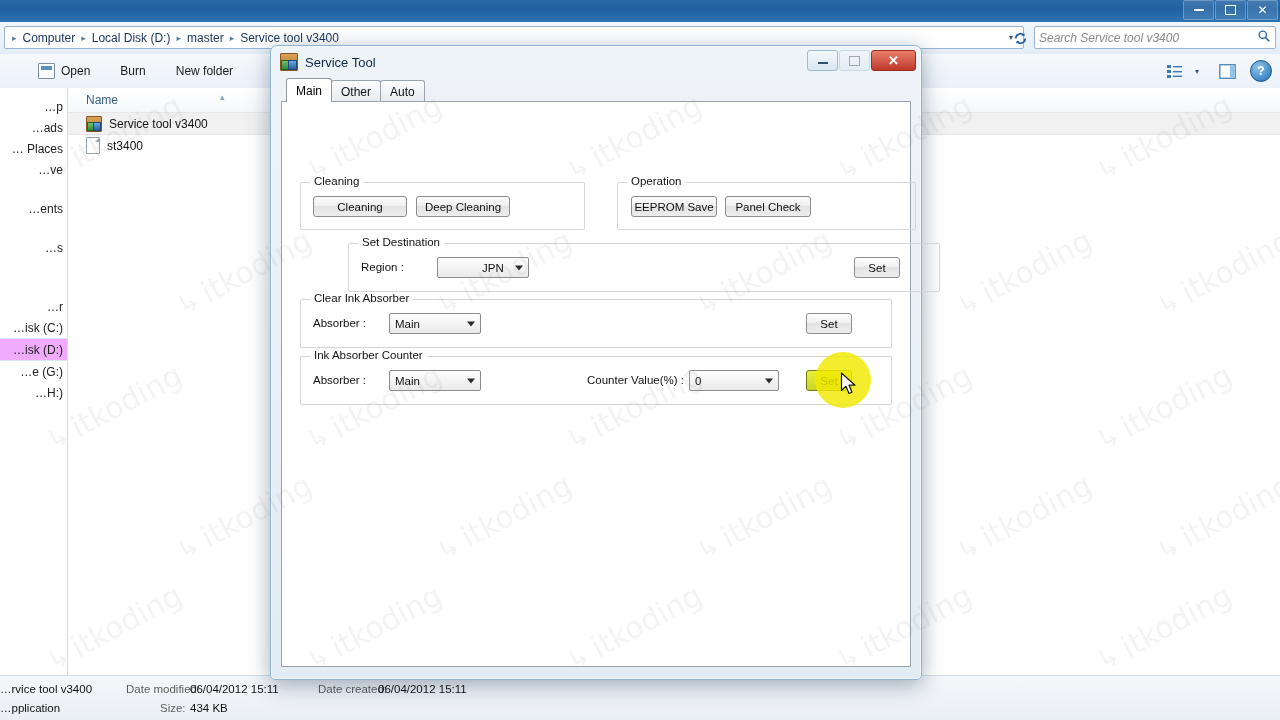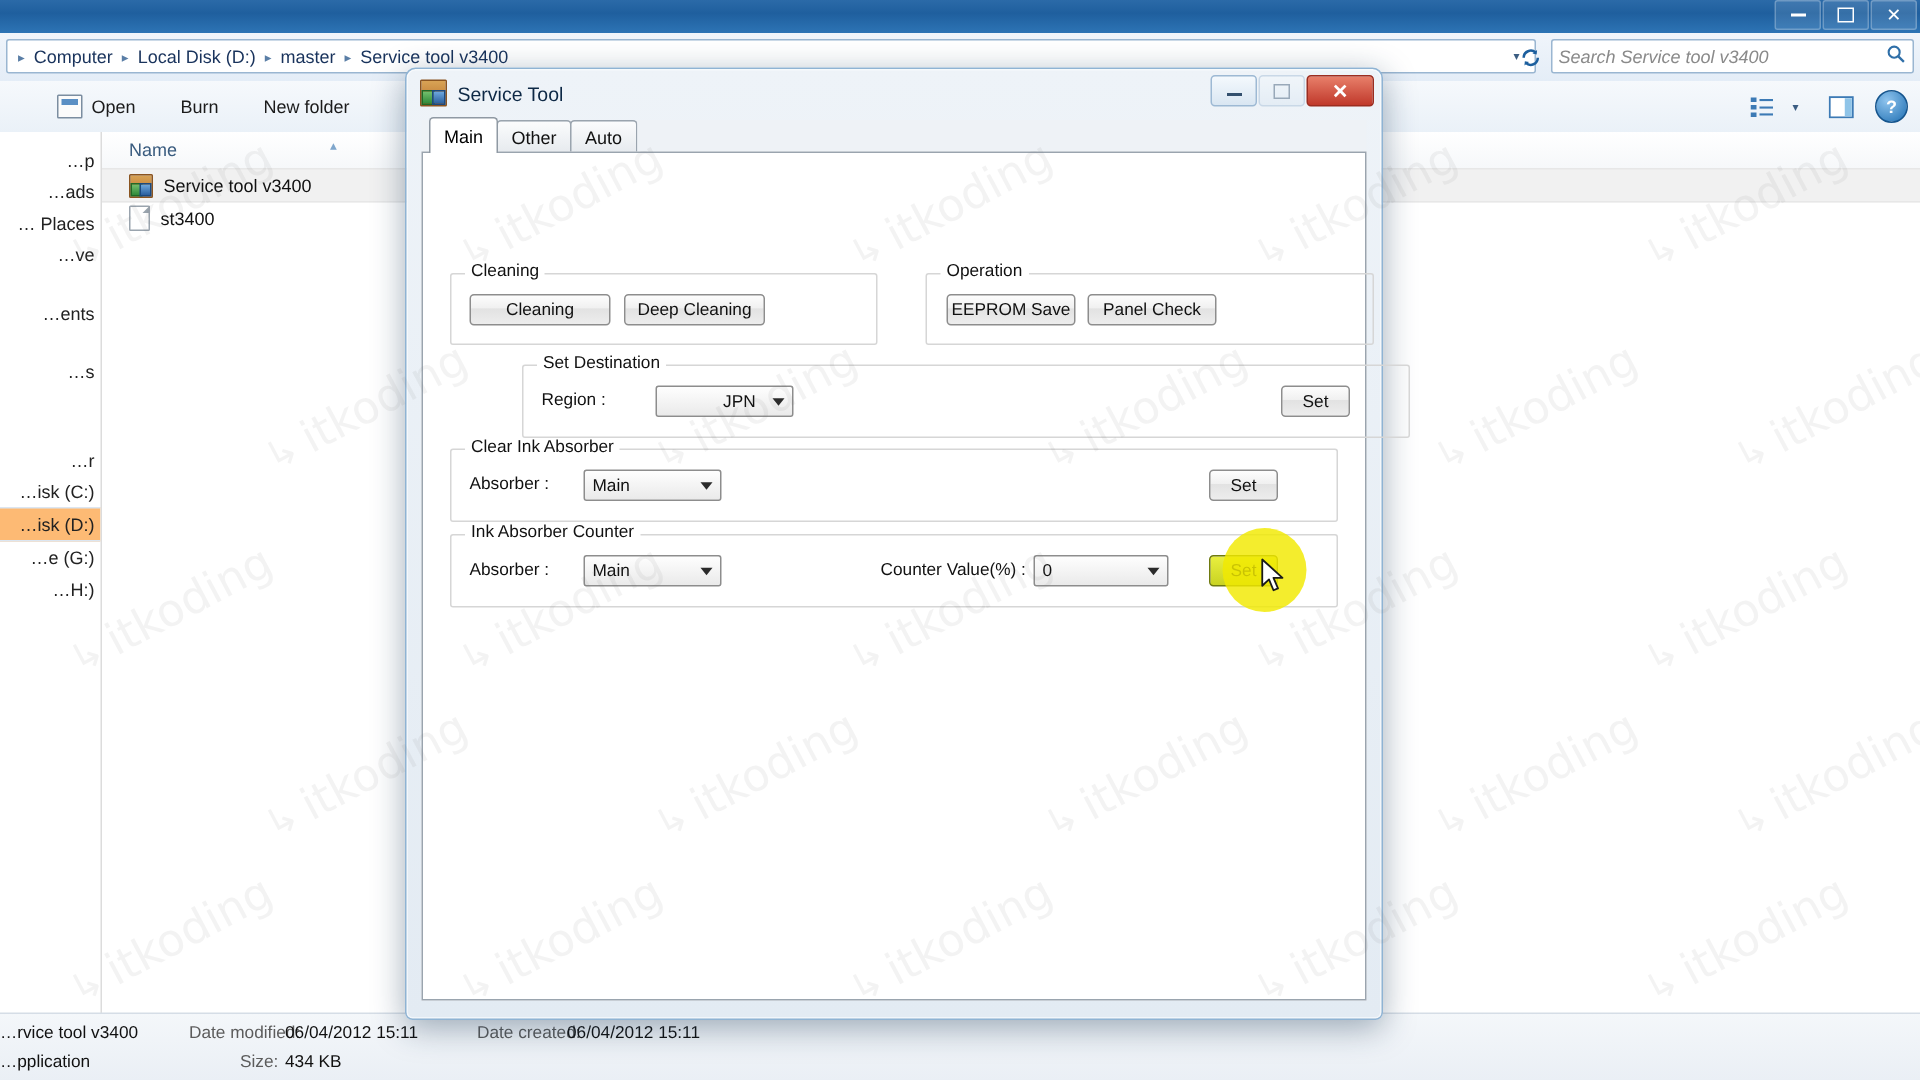--- a/index.html
+++ b/index.html
@@ -111,21 +111,21 @@
     position: absolute; left: 0; top: 88px; width: 68px; height: 600px;
     background: #ffffff; border-right: 1px solid #dcdcdc;
     overflow: hidden; padding-top: 8px; box-sizing: border-box;
   }
   .side-item {
     height: 21px; display: flex; align-items: center;
     font-size: 12px; color: #222; padding-left: 0px; white-space: nowrap;
     overflow: hidden; direction: rtl; padding-right: 4px;
   }
   .side-item span { direction: ltr; }
-  .side-item.sel { background: #fdba74; border-top:1px solid #dbe6f2; border-bottom:1px solid #dbe6f2; }
+  .side-item.sel { background: #f0abfc; border-top:1px solid #dbe6f2; border-bottom:1px solid #dbe6f2; }
   .side-gap { height: 18px; }
 
   .exp-listhead {
     position: absolute; left: 68px; top: 88px; width: 1212px; height: 24px;
     background: linear-gradient(to bottom, #ffffff 0%, #f6f8fa 100%);
     border-bottom: 1px solid #e0e5ea;
     display: flex; align-items: center;
   }
   .col-name {
     font-size: 12px; color: #3a5c7f; padding-left: 18px; width: 210px;

